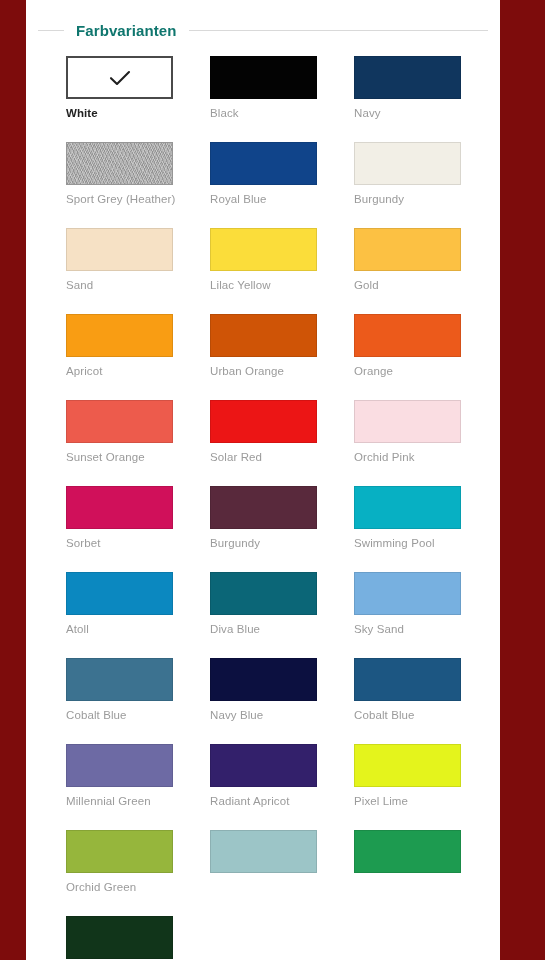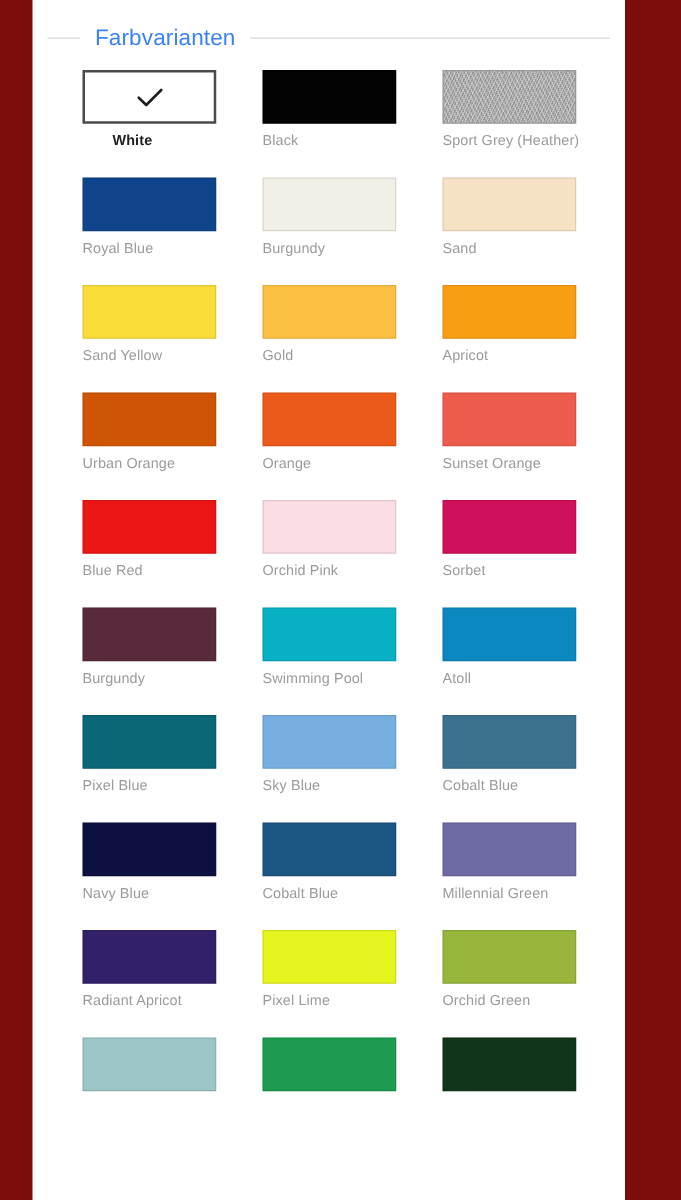--- a/index.html
+++ b/index.html
@@ -43,23 +43,23 @@
     height: 52px;
     margin-top: 4px;
   }
   .rule-left {
     width: 26px;
     height: 1px;
     background: #d9d9d9;
     flex: 0 0 auto;
   }
   .section-title {
-    font-size: 18px;
-    color: #3b82f6;
-    font-weight: 400;
+    font-size: 15px;
+    color: #0f766e;
+    font-weight: 700;
     padding: 0 12px;
     white-space: nowrap;
     letter-spacing: .1px;
   }
   .rule-right {
     height: 1px;
     background: #d9d9d9;
     flex: 1 1 auto;
   }
 
@@ -105,21 +105,20 @@
     margin-top: 7px;
     font-size: 11.5px;
     line-height: 14px;
     color: #9b9b9b;
     white-space: nowrap;
     letter-spacing: .1px;
   }
   .swatch-cell.is-selected .swatch-label {
     color: #222222;
     font-weight: 700;
-    margin-left: 24px;
   }
 
   
   .swatch-chip.heather::after {
     content: "";
     position: absolute;
     inset: 0;
     opacity: .55;
     background-image:
       repeating-linear-gradient(115deg, rgba(255,255,255,.55) 0px, rgba(255,255,255,.55) 1px, rgba(0,0,0,.12) 1px, rgba(0,0,0,.12) 2px, rgba(255,255,255,.3) 2px, rgba(255,255,255,.3) 3px, rgba(0,0,0,.05) 3px, rgba(0,0,0,.05) 4px),
@@ -150,38 +149,42 @@
               </svg>
             </span>
           </span>
           <div class="swatch-label">White</div>
         </div>
         <div class="swatch-cell">
           <span class="swatch-chip" style="background: rgb(3, 3, 3);"></span>
           <div class="swatch-label">Black</div>
         </div>
         <div class="swatch-cell">
+          <span class="swatch-chip" style="background: rgb(16, 54, 94);"></span>
+          <div class="swatch-label">Navy</div>
+        </div>
+        <div class="swatch-cell">
           <span class="swatch-chip heather" style="background: rgb(168, 168, 168);"></span>
           <div class="swatch-label">Sport Grey (Heather)</div>
         </div>
         <div class="swatch-cell">
           <span class="swatch-chip" style="background: rgb(16, 68, 138);"></span>
           <div class="swatch-label">Royal Blue</div>
         </div>
         <div class="swatch-cell">
           <span class="swatch-chip" style="background: rgb(242, 239, 230);"></span>
           <div class="swatch-label">Burgundy</div>
         </div>
         <div class="swatch-cell">
           <span class="swatch-chip" style="background: rgb(246, 225, 197);"></span>
           <div class="swatch-label">Sand</div>
         </div>
         <div class="swatch-cell">
           <span class="swatch-chip" style="background: rgb(251, 221, 58);"></span>
-          <div class="swatch-label">Sand Yellow</div>
+          <div class="swatch-label">Lilac Yellow</div>
         </div>
         <div class="swatch-cell">
           <span class="swatch-chip" style="background: rgb(252, 193, 67);"></span>
           <div class="swatch-label">Gold</div>
         </div>
         <div class="swatch-cell">
           <span class="swatch-chip" style="background: rgb(249, 157, 19);"></span>
           <div class="swatch-label">Apricot</div>
         </div>
         <div class="swatch-cell">
@@ -191,21 +194,21 @@
         <div class="swatch-cell">
           <span class="swatch-chip" style="background: rgb(236, 90, 27);"></span>
           <div class="swatch-label">Orange</div>
         </div>
         <div class="swatch-cell">
           <span class="swatch-chip" style="background: rgb(237, 91, 76);"></span>
           <div class="swatch-label">Sunset Orange</div>
         </div>
         <div class="swatch-cell">
           <span class="swatch-chip" style="background: rgb(236, 21, 21);"></span>
-          <div class="swatch-label">Blue Red</div>
+          <div class="swatch-label">Solar Red</div>
         </div>
         <div class="swatch-cell">
           <span class="swatch-chip" style="background: rgb(250, 221, 226);"></span>
           <div class="swatch-label">Orchid Pink</div>
         </div>
         <div class="swatch-cell">
           <span class="swatch-chip" style="background: rgb(208, 16, 90);"></span>
           <div class="swatch-label">Sorbet</div>
         </div>
         <div class="swatch-cell">
@@ -215,25 +218,25 @@
         <div class="swatch-cell">
           <span class="swatch-chip" style="background: rgb(7, 176, 195);"></span>
           <div class="swatch-label">Swimming Pool</div>
         </div>
         <div class="swatch-cell">
           <span class="swatch-chip" style="background: rgb(11, 136, 192);"></span>
           <div class="swatch-label">Atoll</div>
         </div>
         <div class="swatch-cell">
           <span class="swatch-chip" style="background: rgb(11, 102, 119);"></span>
-          <div class="swatch-label">Pixel Blue</div>
+          <div class="swatch-label">Diva Blue</div>
         </div>
         <div class="swatch-cell">
           <span class="swatch-chip" style="background: rgb(119, 176, 224);"></span>
-          <div class="swatch-label">Sky Blue</div>
+          <div class="swatch-label">Sky Sand</div>
         </div>
         <div class="swatch-cell">
           <span class="swatch-chip" style="background: rgb(60, 114, 144);"></span>
           <div class="swatch-label">Cobalt Blue</div>
         </div>
         <div class="swatch-cell">
           <span class="swatch-chip" style="background: rgb(12, 16, 64);"></span>
           <div class="swatch-label">Navy Blue</div>
         </div>
         <div class="swatch-cell">

